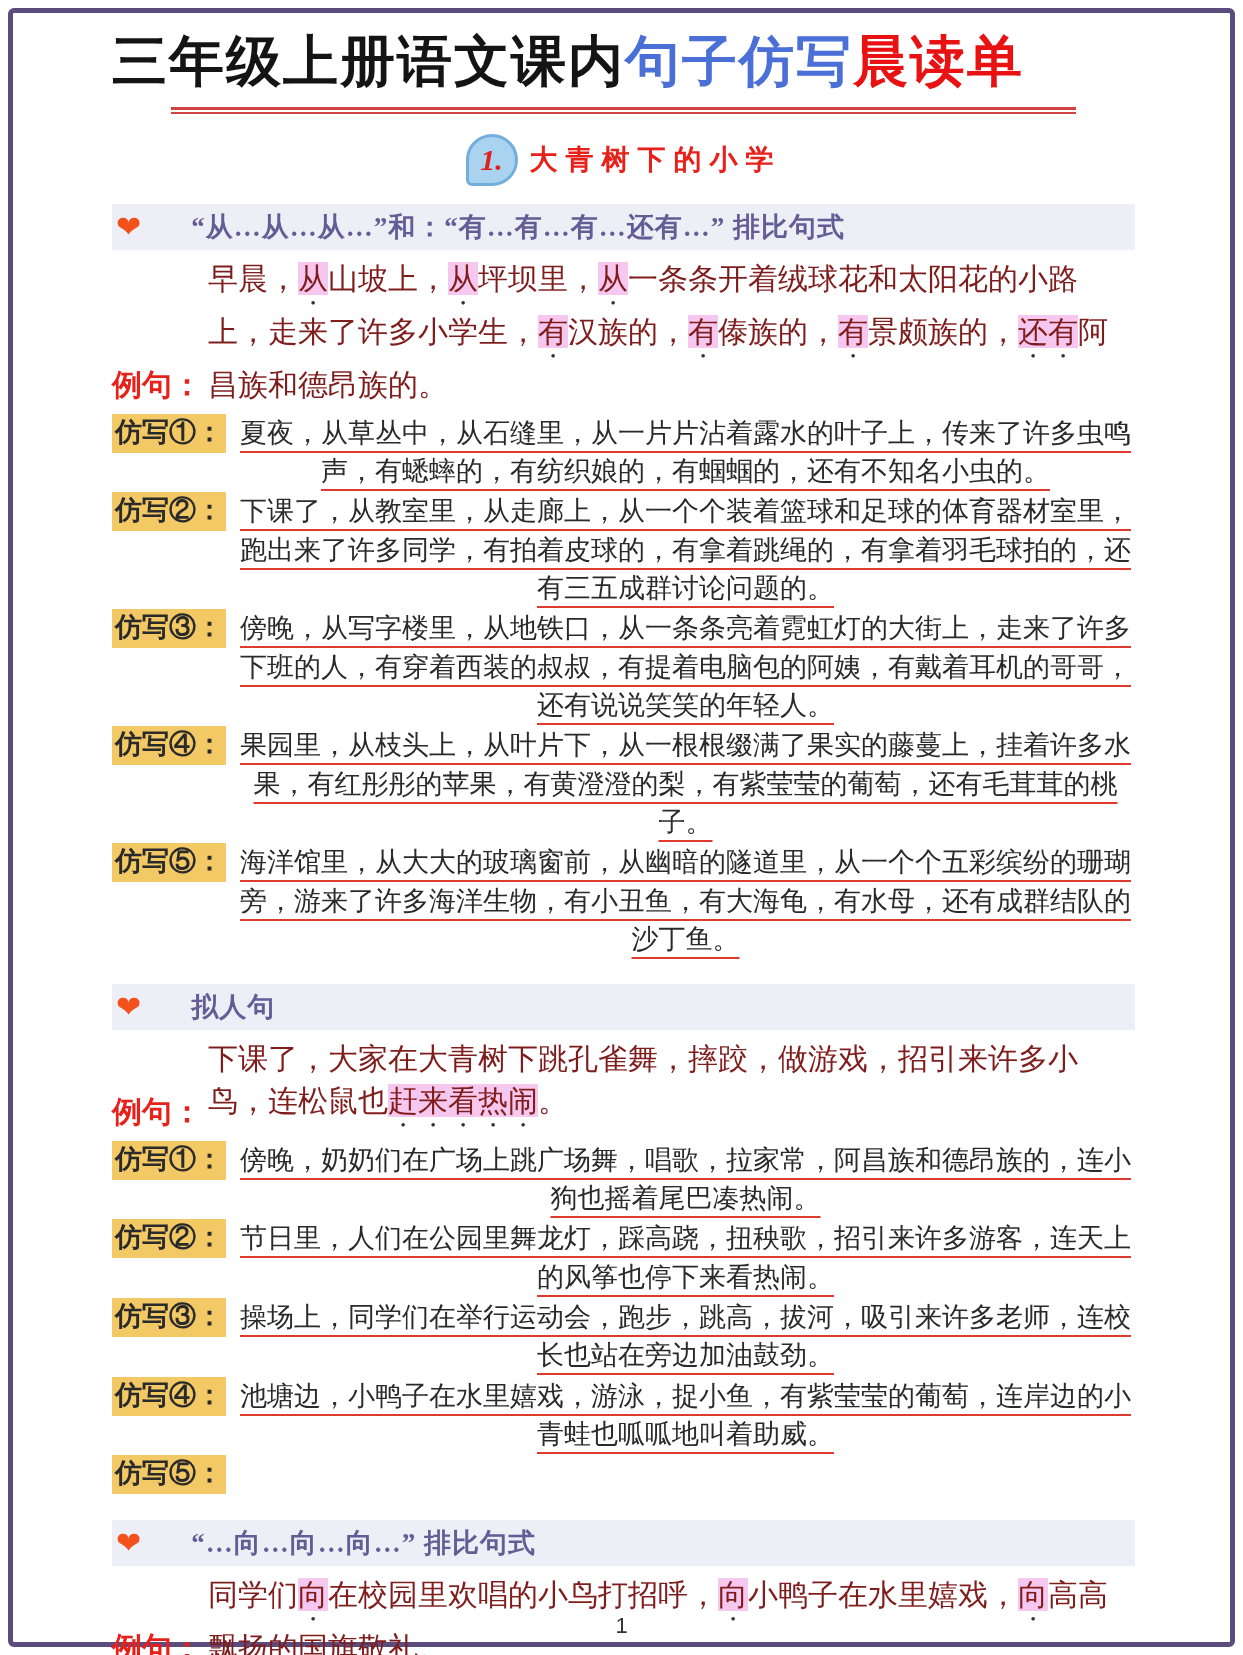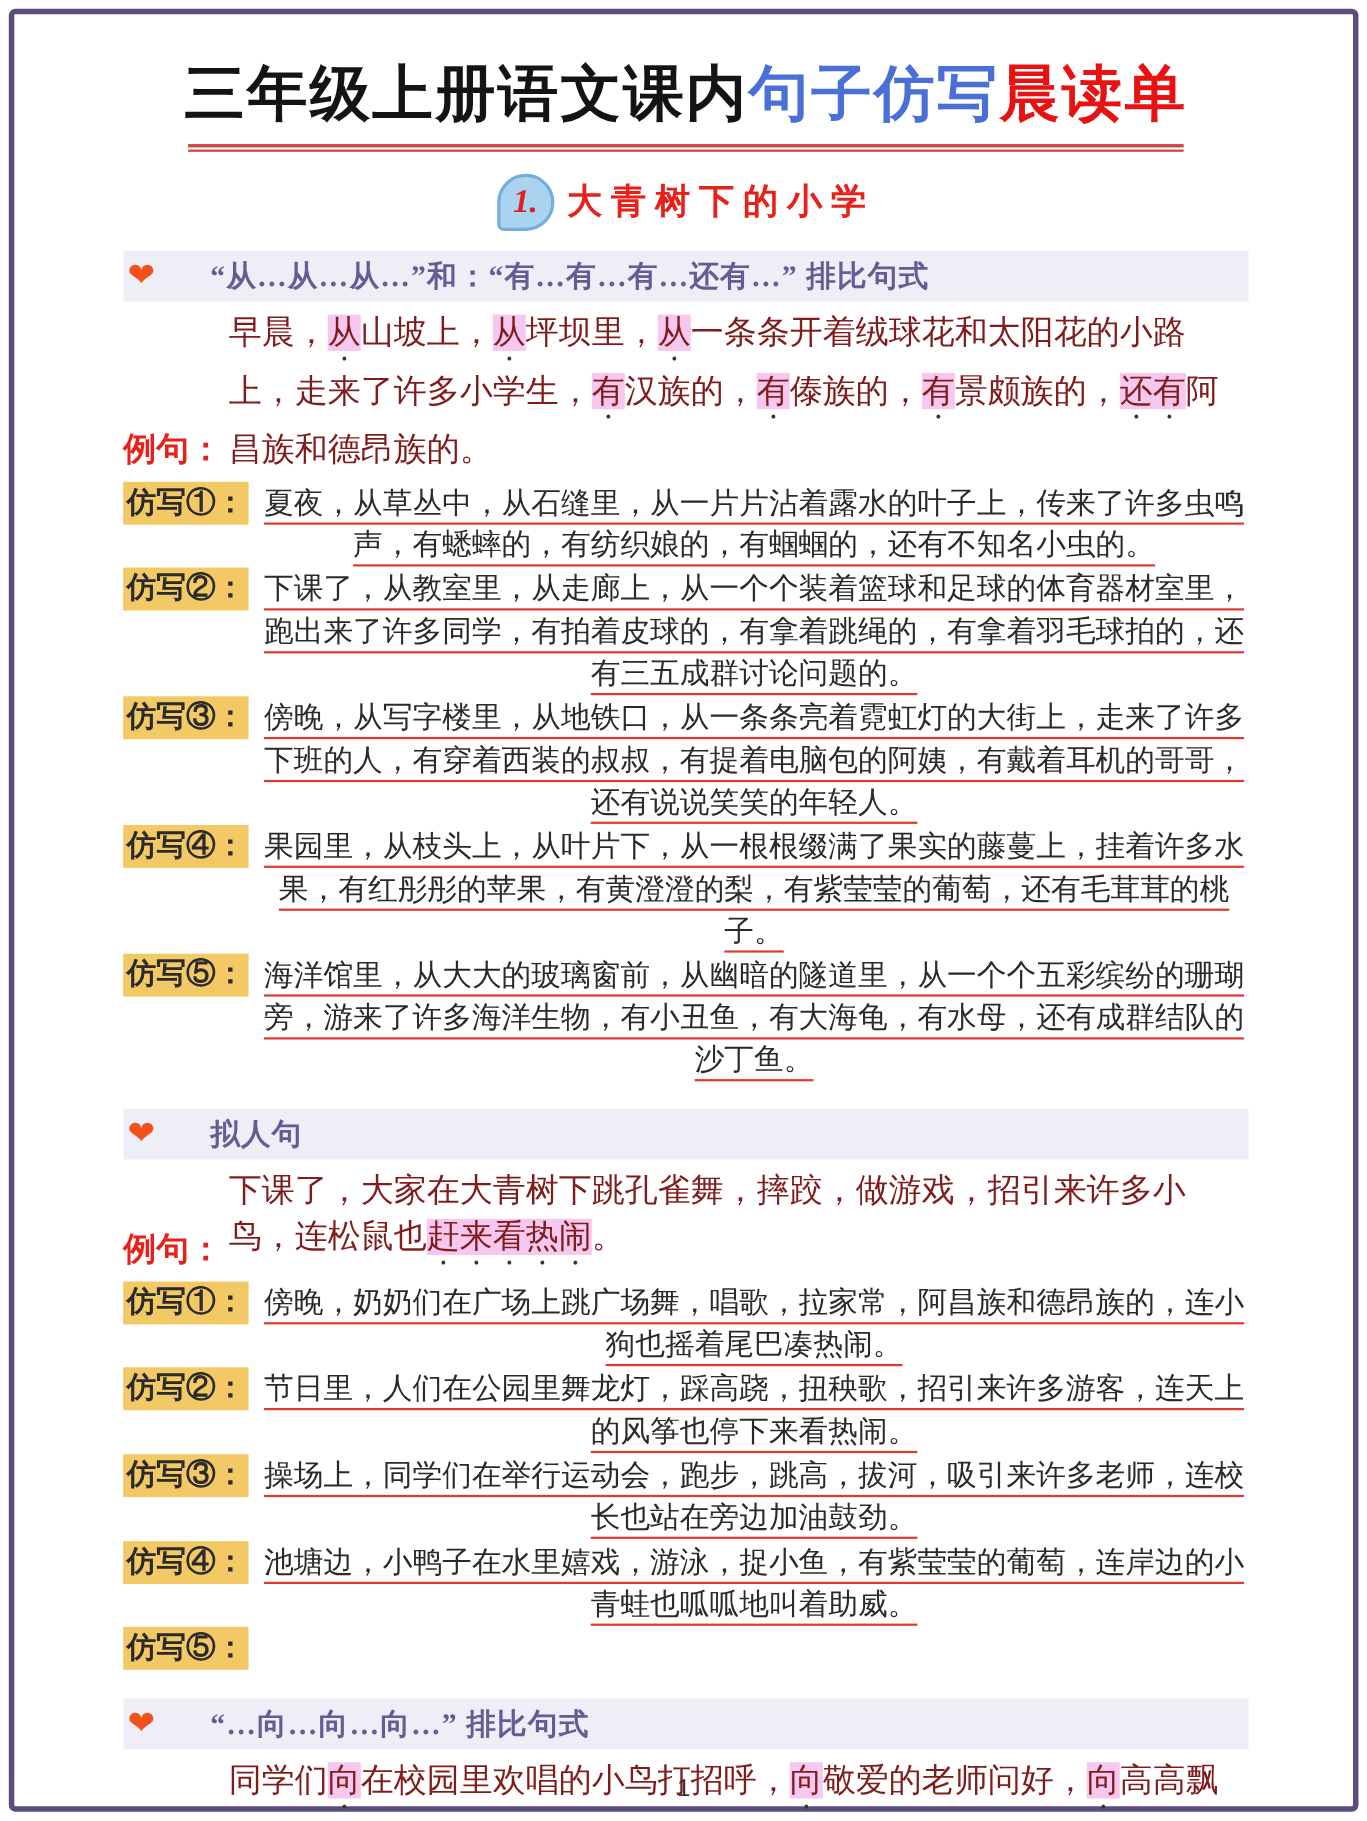--- a/index.html
+++ b/index.html
@@ -13,43 +13,43 @@
     position:absolute; inset:8px;
     border:5px solid #5c4b7d; border-radius:6px;
     pointer-events:none;
   }
   .page {
     position:absolute; inset:0;
     padding:30px 108px 0 112px;
   }
   
   .doc-title {
-    text-align:center; font-size:55px; font-weight:bold;
-    letter-spacing:2px; line-height:1.15; white-space:nowrap;margin-top:24px;
+    font-size:55px; font-weight:bold;
+    letter-spacing:2px; line-height:1.15; white-space:nowrap;
   }
   .t-black { color:#141414; }
   .t-blue  { color:#4a6fd6; }
   .t-red   { color:#e81212; }
   .rule-double {
     width:905px; margin:14px auto 16px auto; height:7px;
     border-top:3px solid #cf4343; border-bottom:2px solid #cf4343;
   }
   .lesson-row {
     display:flex; align-items:center; justify-content:center;
     gap:12px; margin-bottom:14px; height:60px;
   }
   .lesson-badge {
     width:52px; height:52px; flex:0 0 52px;
     background:#a9d3ef; border:3px solid #74aedd;
     border-radius:50% 50% 50% 6px;
     display:flex; align-items:center; justify-content:center;
     color:#e02020; font-size:30px; font-style:italic; font-weight:bold;
   }
   .lesson-name {
-    color:#e8201a; font-size:32px; font-weight:bold; letter-spacing:8px;
+    color:#e8201a; font-size:28px; font-weight:bold; letter-spacing:8px;
   }
   
   .section { margin-top:26px; }
   .section:first-of-type { margin-top:0; }
   .section-bar {
     background:#eeeef6; min-height:44px;
     display:flex; align-items:center; gap:50px;
     padding:5px 10px 5px 4px; margin-bottom:8px;
   }
   .heart { color:#f2511b; font-size:30px; line-height:1; }
@@ -181,20 +181,20 @@
 </div>
   </section>
 
   <section class="section">
     <div class="section-bar">
       <span class="heart">❤</span>
       <span class="section-heading">“…向…向…向…” 排比句式</span>
     </div>
     <div class="example-row">
       <span class="example-label">例句：</span>
-      <span class="example-text"><span>同学们</span><span class="hl">向</span><span>在校园里欢唱的小鸟打招呼，</span><span class="hl">向</span><span>敬爱的老师问好，</span><span class="hl">向</span><span>高高飘扬的国旗敬礼。</span></span>
+      <span class="example-text"><span>同学们</span><span class="hl">向</span><span>在校园里欢唱的小鸟打招呼，</span><span class="hl">向</span><span>小鸭子在水里嬉戏，</span><span class="hl">向</span><span>高高飘扬的国旗敬礼。</span></span>
     </div>
 
   </section>
 </div>
 
   <div class="page-number">1</div>
 </div>
 
 </body></html>

